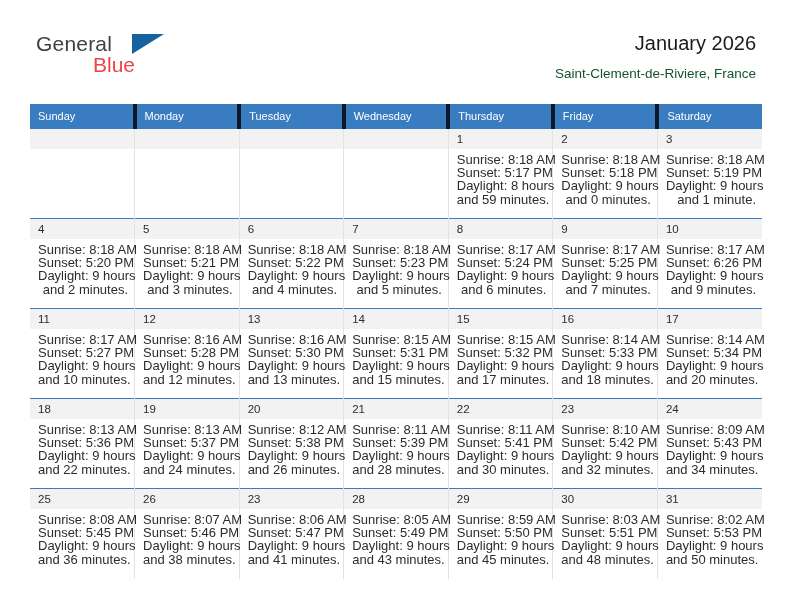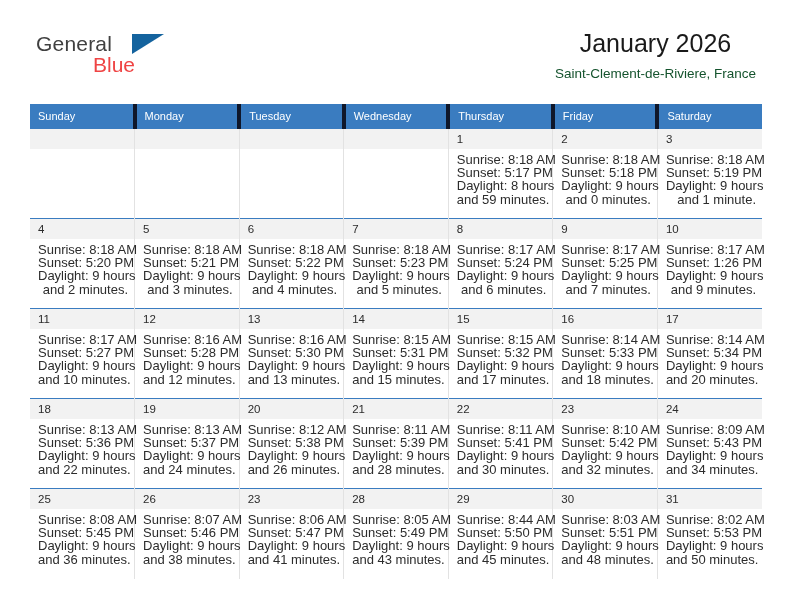--- a/index.html
+++ b/index.html
@@ -62,25 +62,24 @@
     border-bottom: 20px solid transparent;
   }
 
   .title-block {
     position: absolute;
     right: 36px;
     top: 28px;
     text-align: right;
   }
   .cal-title {
-    font-size: 25px;
+    font-size: 20px;
     color: #1a1a1a;
     line-height: 30px;
     white-space: nowrap;
-    text-align: center;
   }
   .cal-subtitle {
     font-size: 13.5px;
     color: #14532d;
     line-height: 20px;
     margin-top: 6px;
     white-space: nowrap;
   }
 
   
@@ -295,21 +294,21 @@
                 <div>Daylight: 9 hours</div>
                 <div>and 7 minutes.</div>
               </div>
             </div>
           </td>
           <td>
             <div class="cell-inner">
               <div class="daynum">10</div>
               <div class="info">
                 <div>Sunrise: 8:17 AM</div>
-                <div>Sunset: 1:26 PM</div>
+                <div>Sunset: 6:26 PM</div>
                 <div>Daylight: 9 hours</div>
                 <div>and 9 minutes.</div>
               </div>
             </div>
           </td>
         </tr>
         <tr>
           <td>
             <div class="cell-inner">
               <div class="daynum">11</div>
@@ -509,21 +508,21 @@
                 <div>Sunset: 5:49 PM</div>
                 <div>Daylight: 9 hours</div>
                 <div>and 43 minutes.</div>
               </div>
             </div>
           </td>
           <td>
             <div class="cell-inner">
               <div class="daynum">29</div>
               <div class="info">
-                <div>Sunrise: 8:44 AM</div>
+                <div>Sunrise: 8:59 AM</div>
                 <div>Sunset: 5:50 PM</div>
                 <div>Daylight: 9 hours</div>
                 <div>and 45 minutes.</div>
               </div>
             </div>
           </td>
           <td>
             <div class="cell-inner">
               <div class="daynum">30</div>
               <div class="info">

